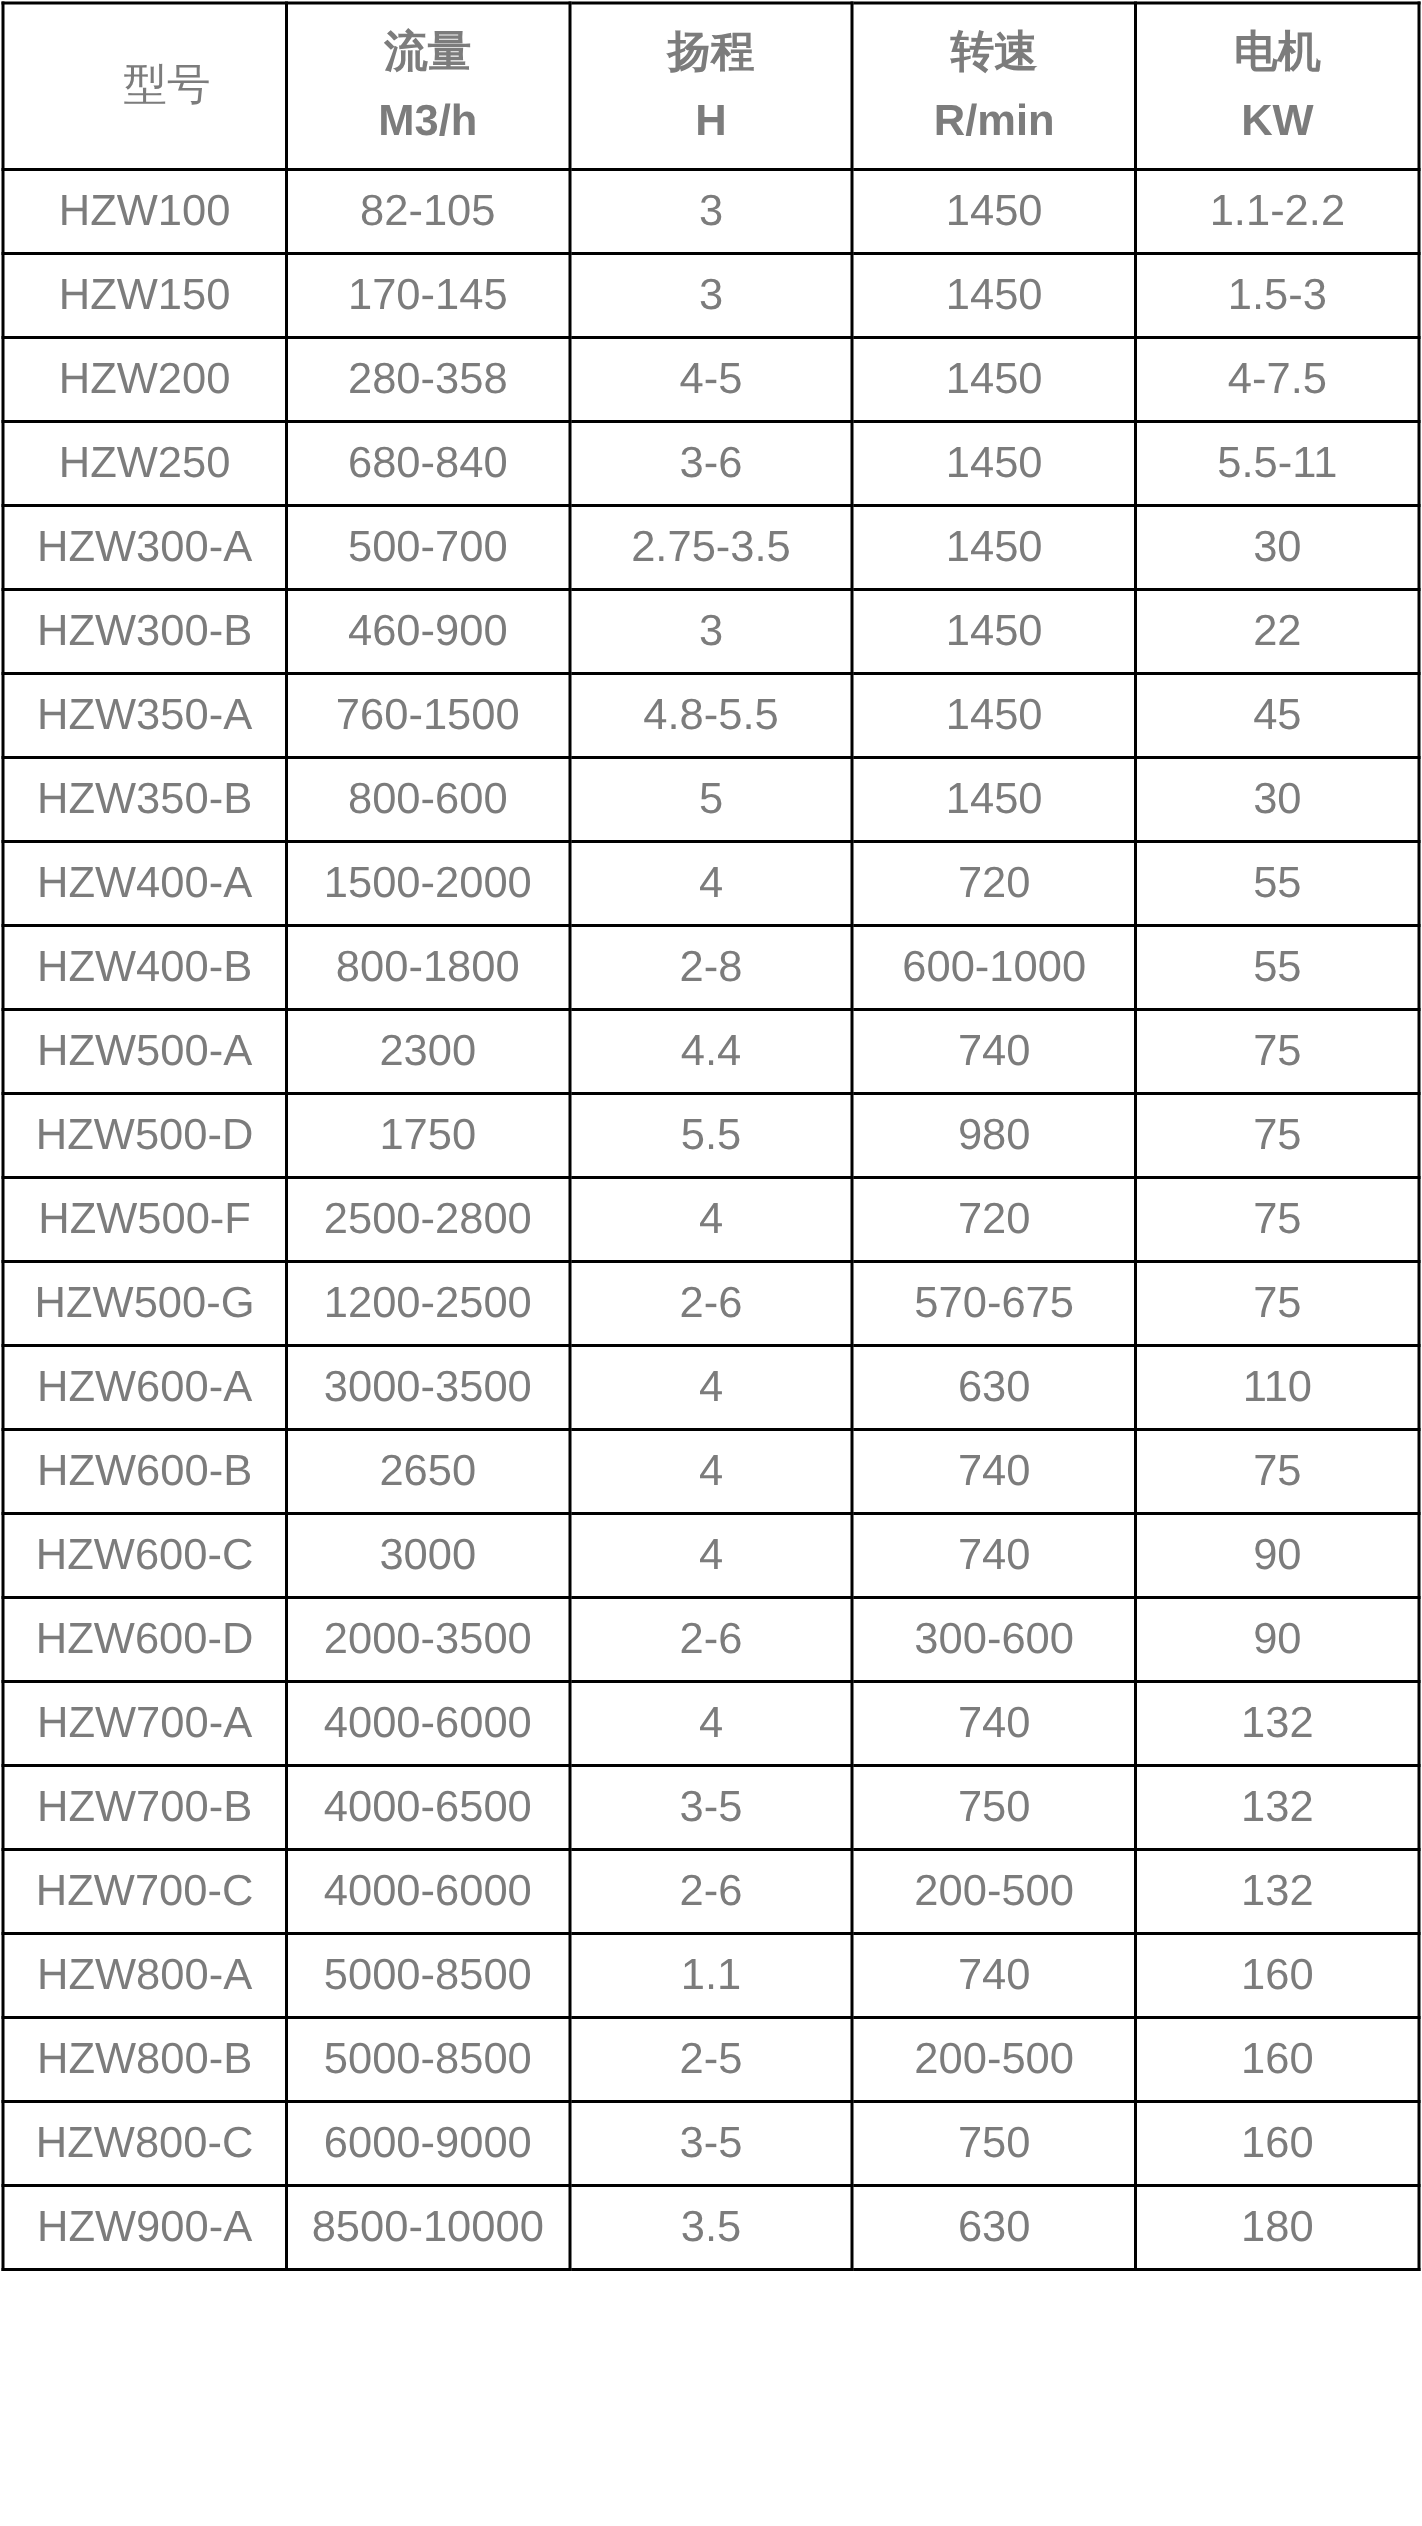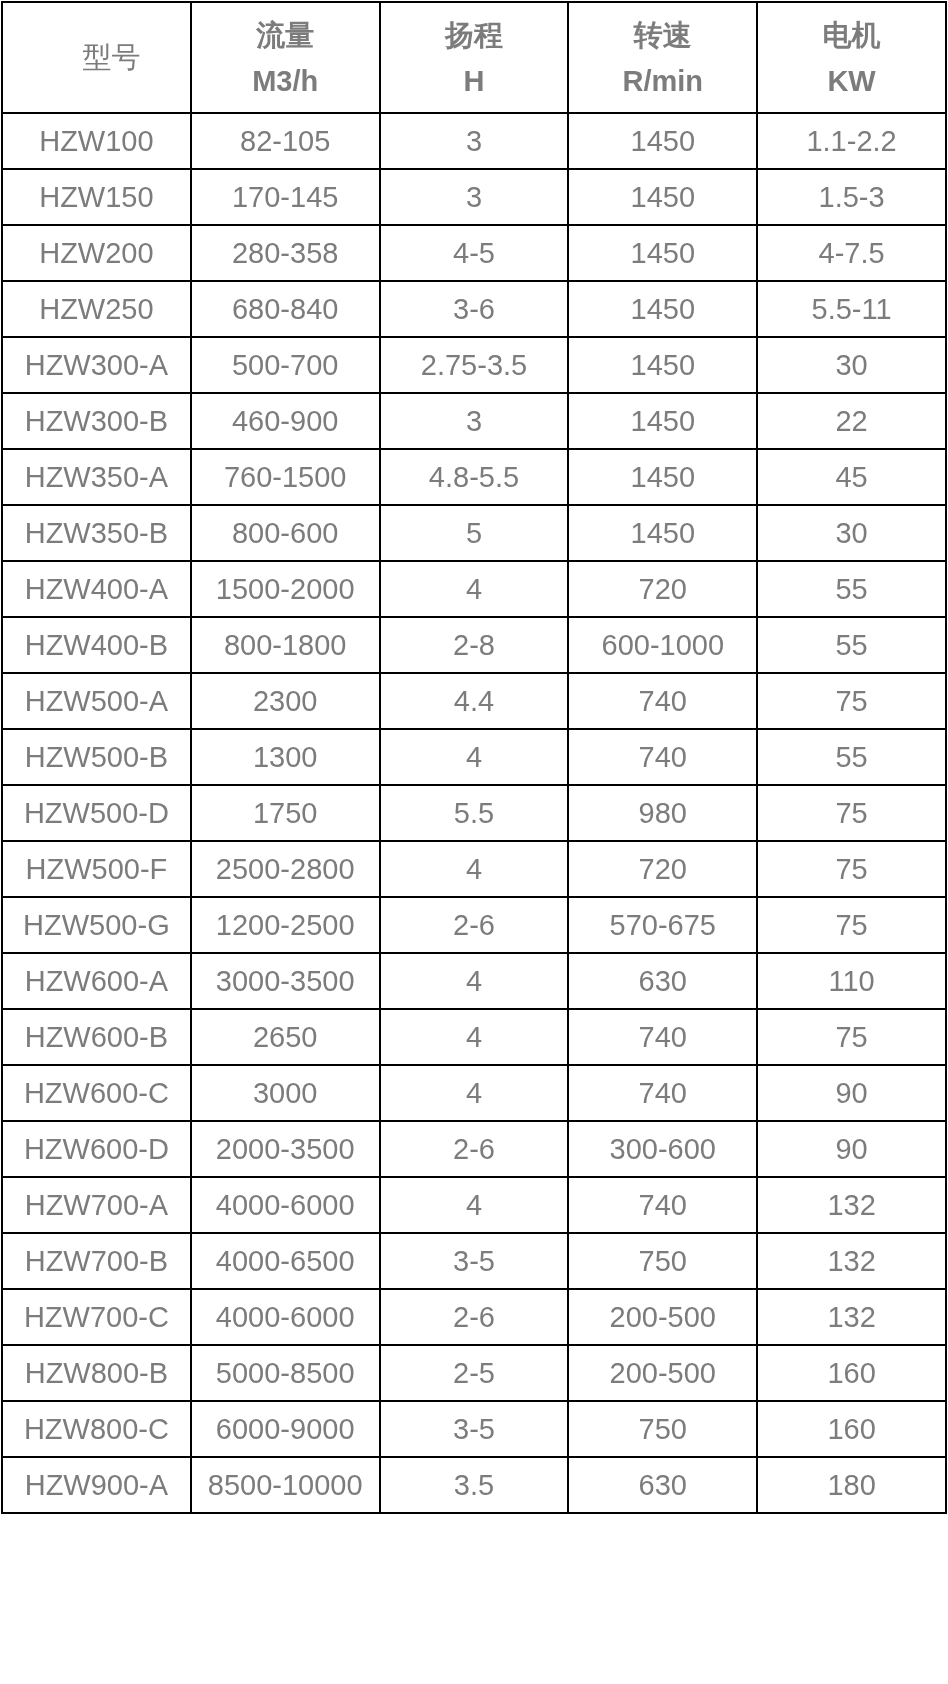--- a/index.html
+++ b/index.html
@@ -158,27 +158,20 @@
           <td>55</td>
         </tr>
         <tr>
           <td>HZW500-A</td>
           <td>2300</td>
           <td>4.4</td>
           <td>740</td>
           <td>75</td>
         </tr>
         <tr>
-          <td>HZW500-B</td>
-          <td>1300</td>
-          <td>4</td>
-          <td>740</td>
-          <td>55</td>
-        </tr>
-        <tr>
           <td>HZW500-D</td>
           <td>1750</td>
           <td>5.5</td>
           <td>980</td>
           <td>75</td>
         </tr>
         <tr>
           <td>HZW500-F</td>
           <td>2500-2800</td>
           <td>4</td>
@@ -235,20 +228,27 @@
           <td>132</td>
         </tr>
         <tr>
           <td>HZW700-C</td>
           <td>4000-6000</td>
           <td>2-6</td>
           <td>200-500</td>
           <td>132</td>
         </tr>
         <tr>
+          <td>HZW800-A</td>
+          <td>5000-8500</td>
+          <td>1.1</td>
+          <td>740</td>
+          <td>160</td>
+        </tr>
+        <tr>
           <td>HZW800-B</td>
           <td>5000-8500</td>
           <td>2-5</td>
           <td>200-500</td>
           <td>160</td>
         </tr>
         <tr>
           <td>HZW800-C</td>
           <td>6000-9000</td>
           <td>3-5</td>

